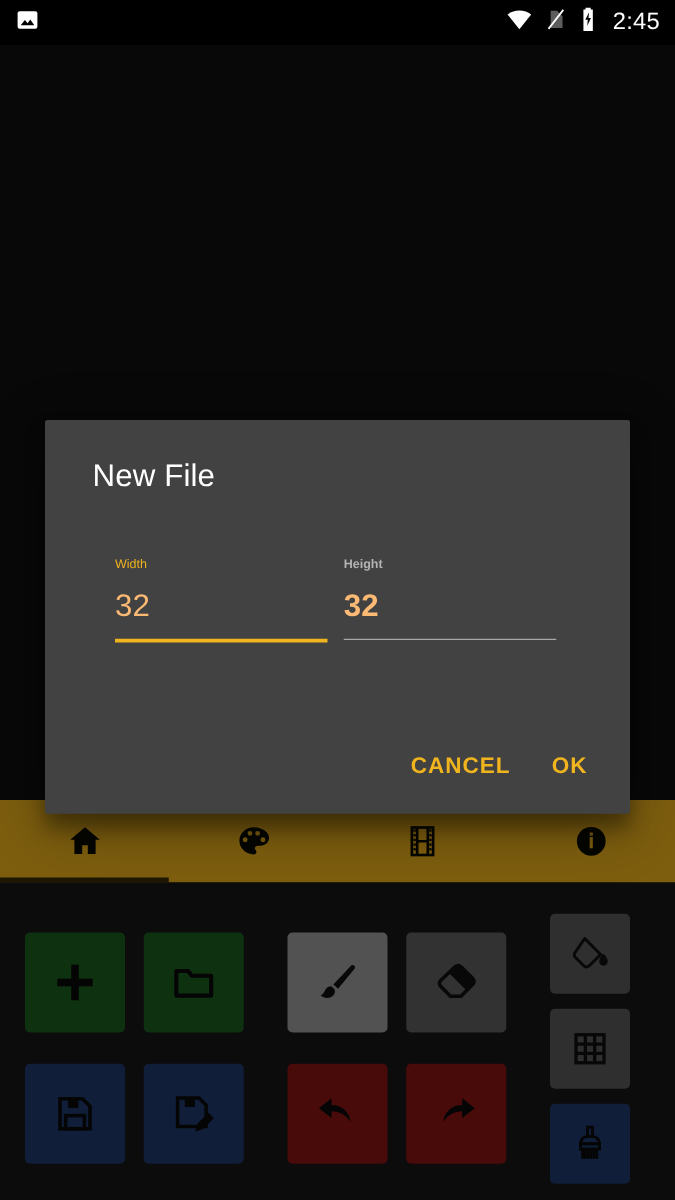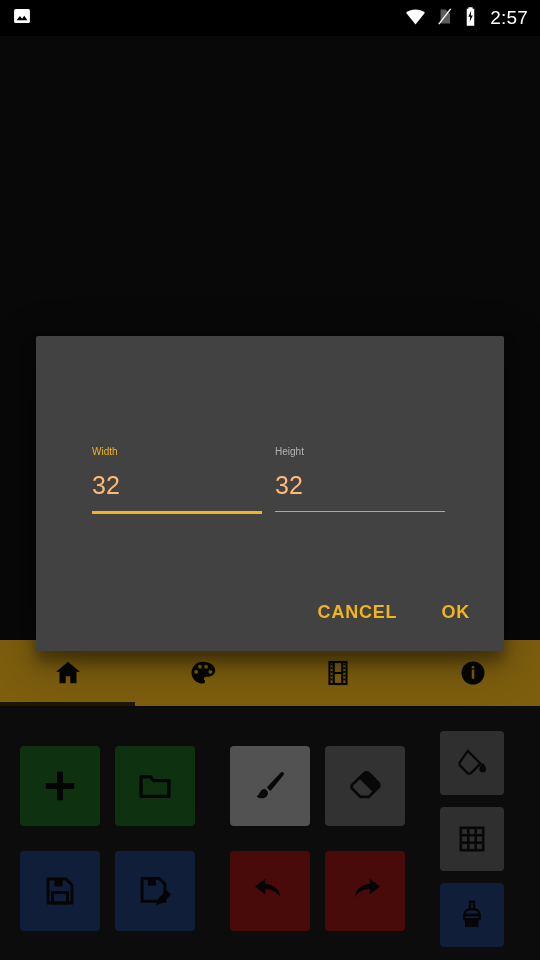--- a/index.html
+++ b/index.html
@@ -69,35 +69,35 @@
     position:absolute; top:336px; left:36px; width:468px; height:315px;
     background:#424242; border-radius:2px;
     box-shadow:0 11px 15px rgba(0,0,0,.35), 0 9px 46px rgba(0,0,0,.32);
   }
   #dialog-title {
     position:absolute; top:31px; left:38px;
     color:#ffffff; font-size:25px; font-weight:500; letter-spacing:.1px;
   }
   .field { position:absolute; top:110px; }
   .field.width  { left:56px; width:170px; }
-  .field.height { left:239px; width:170px; }
+  .field.height { left:239px; width:170px;font-weight:bold; }
   .field-label { font-size:10px; display:block; margin-bottom:16px; }
   .field.width  .field-label { color:#f0b41e; }
   .field.height .field-label { color:#b3b3b3; }
   .field-value {
     font-size:25px; color:#fdba74; display:block; line-height:1;
     padding-bottom:13px;
   }
   .field-underline { display:block; width:100%; }
   .field.width  .field-underline { height:3px; background:#f0b41e; }
   .field.height .field-underline { height:1px; background:#a8a8a8; }
 
   #dialog-actions {
     position:absolute; bottom:20px; right:22px;
-    display:flex; align-items:center; gap:20px;
+    display:flex; align-items:center; gap:9px;
   }
   .dlg-btn {
     background:none; border:none; cursor:pointer;
     color:#f0b41e; font-size:18px; font-weight:700; letter-spacing:.8px;
     font-family:"Liberation Sans", sans-serif;
     padding:8px 12px; border-radius:2px;
   }
 </style>
 </head>
 <body>
@@ -280,25 +280,26 @@
           <path d="M7.0 3.2h6.4L19.0 8.8v12.0H7.0z" fill="#5c5c5c"></path>
           <line x1="4.8" y1="21.6" x2="19.8" y2="2.4" stroke="#fff" stroke-width="1.8"></line>
         </svg>
     </span>
     <span class="sb-ico">
       <svg width="15" height="21" viewBox="0 0 14 24">
           <path d="M4.6 1.4h4.8v1.6h1.9v19.6H2.7V3.0h1.9z" fill="#fff"></path>
           <path d="M7.9 5.4l-3.5 7.0h2.3l-.6 5.6 3.5-7.2H7.3z" fill="#000"></path>
         </svg>
     </span>
-    <span id="clock">2:57</span>
+    <span id="clock">2:45</span>
   </div>
 </div>
 
 <div id="dialog">
+  <div id="dialog-title">New File</div>
 
   <div class="field width">
     <span class="field-label">Width</span>
     <span class="field-value">32</span>
     <span class="field-underline"></span>
   </div>
 
   <div class="field height">
     <span class="field-label">Height</span>
     <span class="field-value">32</span>

